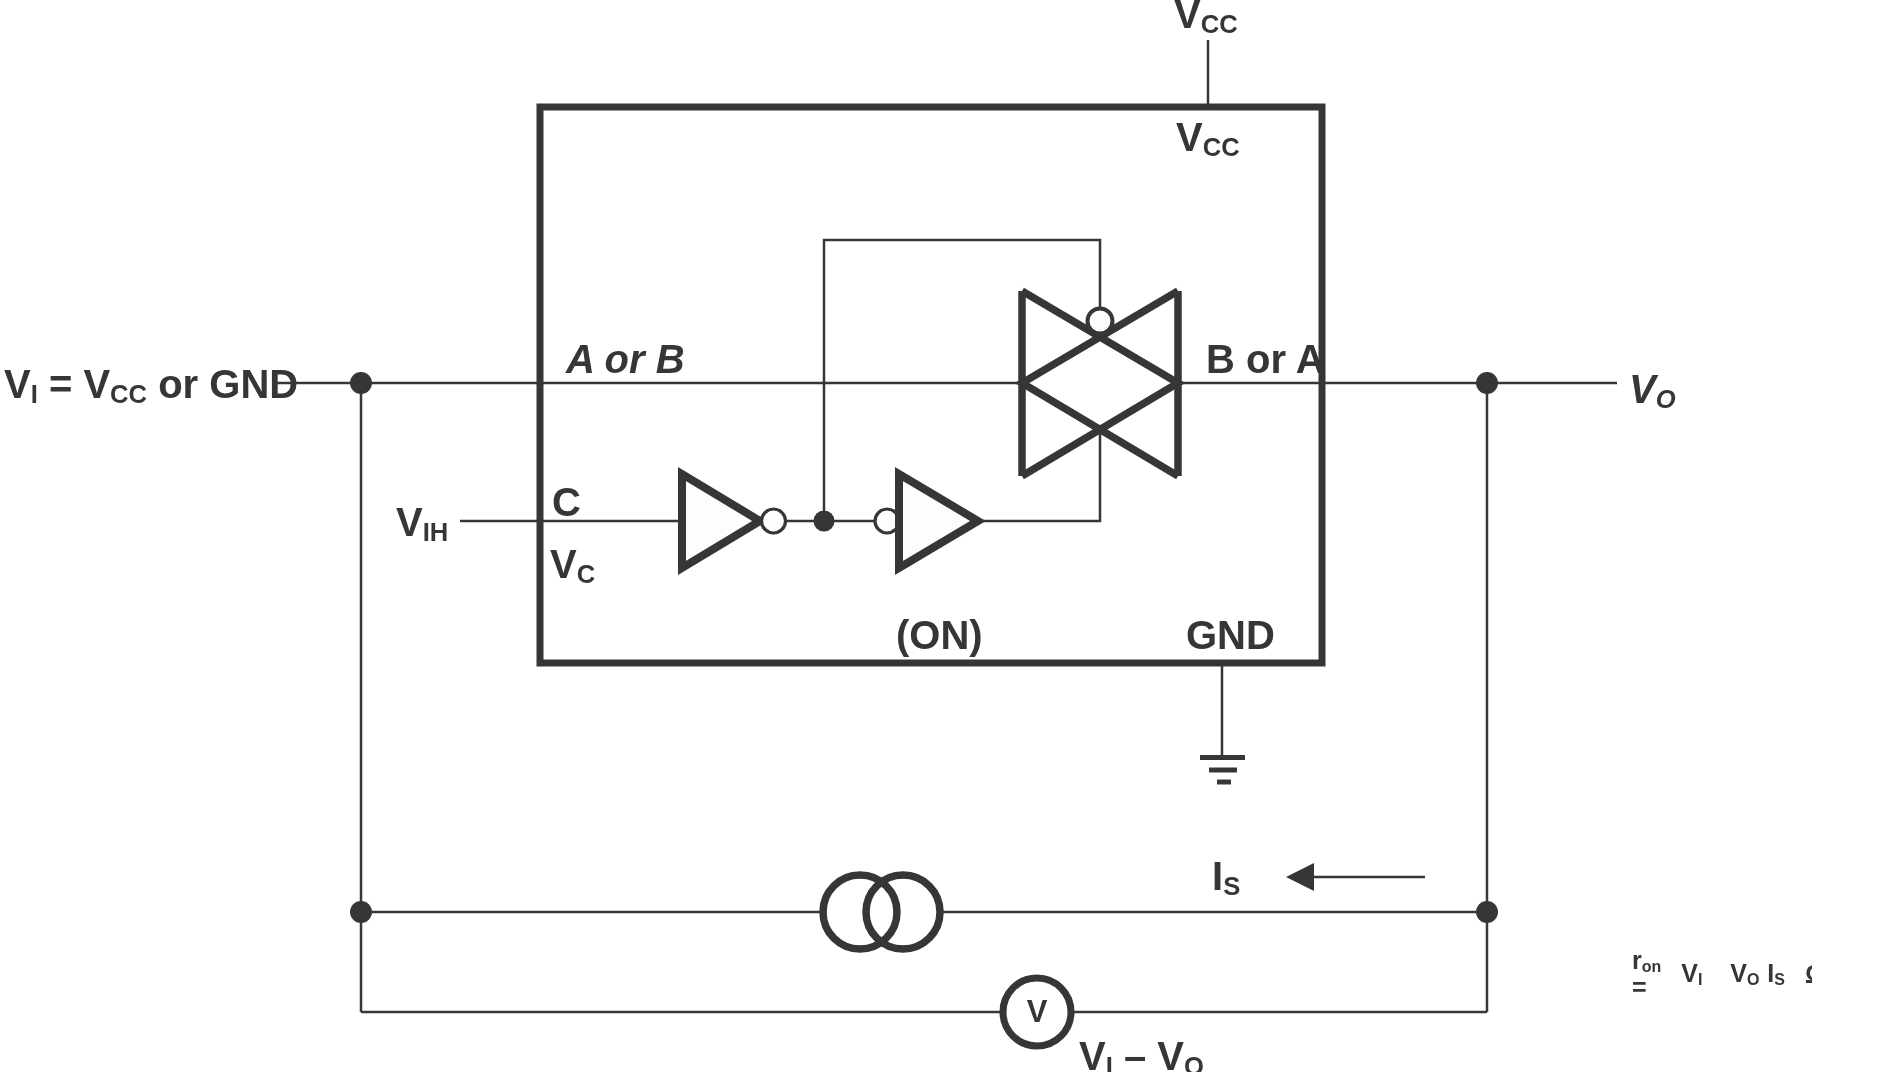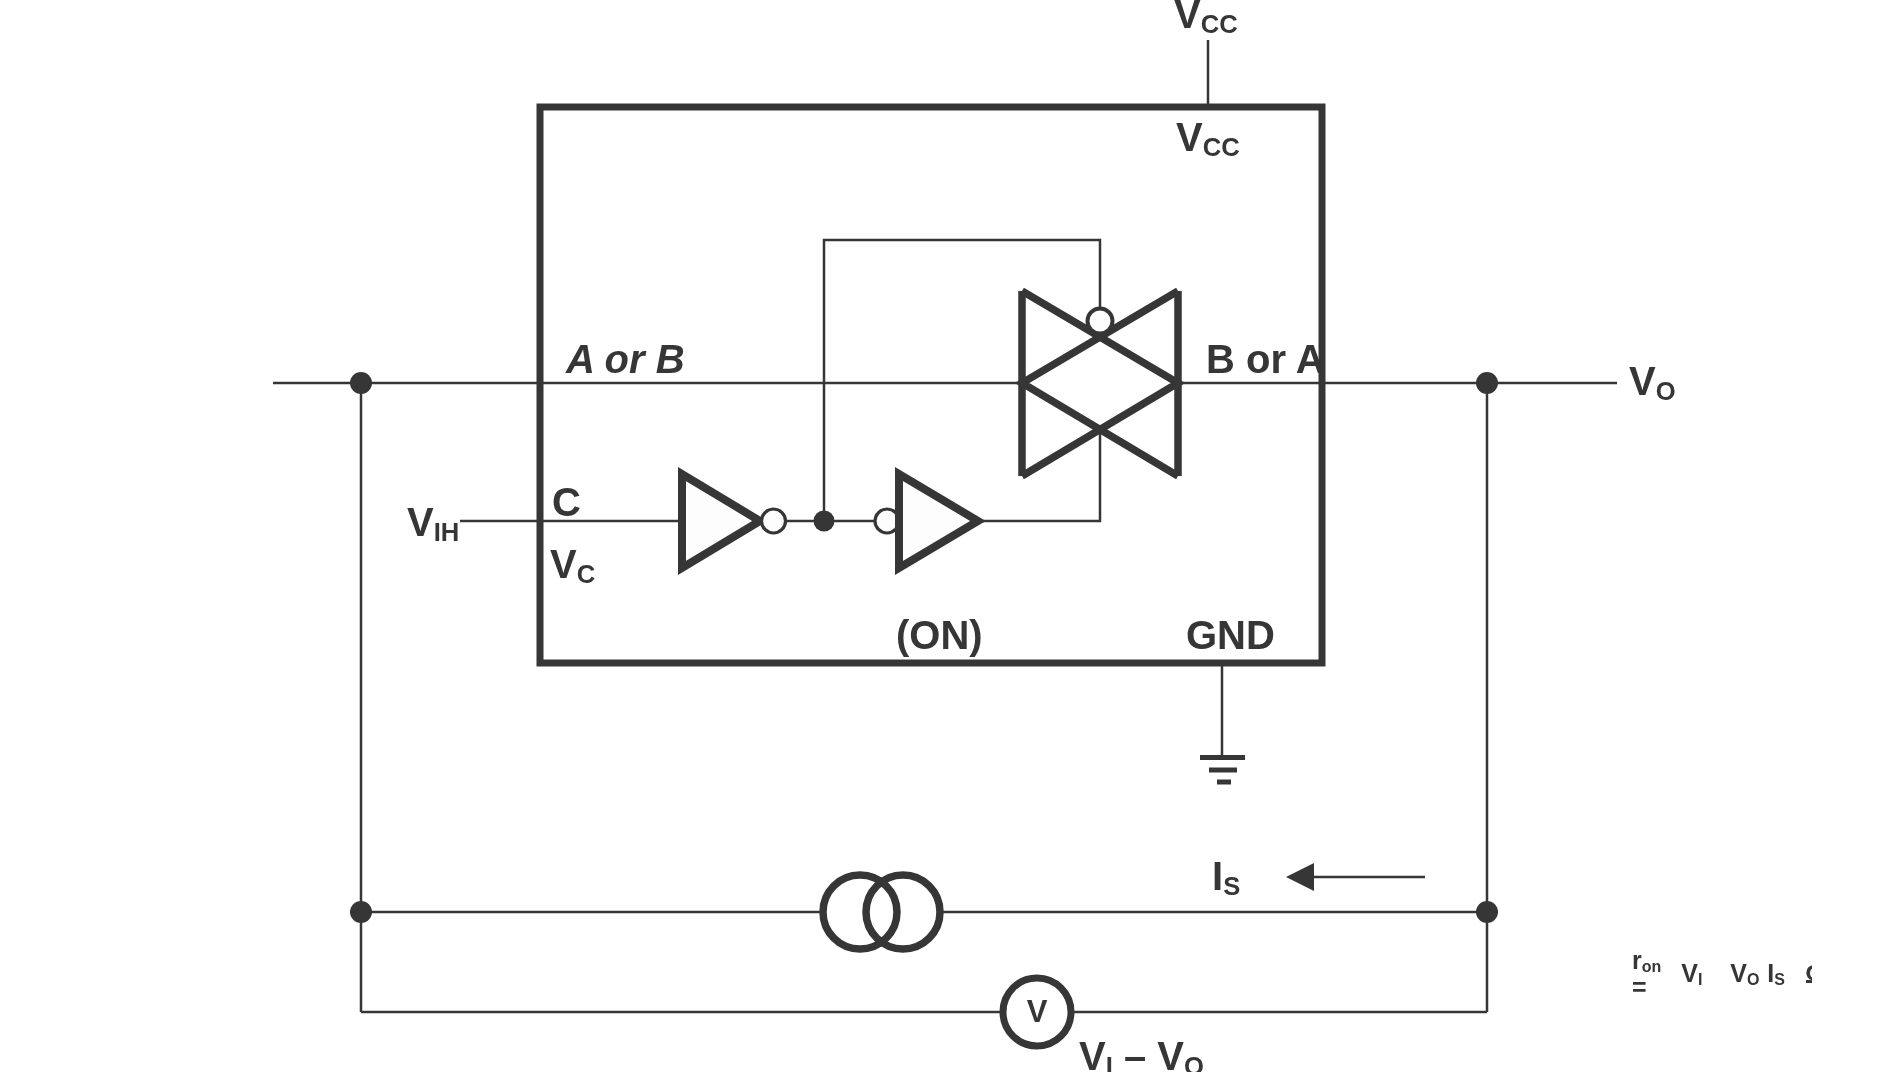--- a/index.html
+++ b/index.html
@@ -102,24 +102,25 @@
 
     <circle class="dot" cx="361" cy="383" r="11"></circle>
     <circle class="dot" cx="1487" cy="383" r="11"></circle>
     <circle class="dot" cx="361" cy="912" r="11"></circle>
     <circle class="dot" cx="1487" cy="912" r="11"></circle>
     <circle class="dot" cx="824" cy="521" r="10.5"></circle>
   </svg>
 
   <div class="lbl" style="left:1174px; top:-6px;"><span>V</span><span class="sub">CC</span></div>
   <div class="lbl" style="left:1176px; top:117px;"><span>V</span><span class="sub">CC</span></div>
+  <div class="lbl" style="left:4px;    top:364px;"><span>V</span><span class="sub">I</span><span> = V</span><span class="sub">CC</span><span> or GND</span></div>
   <div class="lbl" style="left:566px;  top:339px;font-style:italic;"><span>A or B</span></div>
   <div class="lbl" style="left:1206px; top:339px;"><span>B or A</span></div>
-  <div class="lbl" style="left:1629px; top:361px;"><span>V</span><span class="sub">O</span></div>
-  <div class="lbl" style="left:407px;  top:502px;"><span>V</span><span class="sub">IH</span></div>
+  <div class="lbl" style="left:1629px; top:369px;font-style:italic;"><span>V</span><span class="sub">O</span></div>
+  <div class="lbl" style="left:396px;  top:502px;"><span>V</span><span class="sub">IH</span></div>
   <div class="lbl" style="left:552px;  top:482px;"><span>C</span></div>
   <div class="lbl" style="left:550px;  top:529px;margin-top:15px;"><span>V</span><span class="sub">C</span></div>
   <div class="lbl" style="left:868px;  top:615px;margin-left:28px;"><span>(ON)</span></div>
   <div class="lbl" style="left:1186px; top:615px;"><span>GND</span></div>
   <div class="lbl" style="left:1212px; top:856px;"><span>I</span><span class="sub">S</span></div>
   <div class="lbl" style="left:1079px; top:1036px;"><span>V</span><span class="sub">I</span><span> – V</span><span class="sub">O</span></div>
 
   <div class="meter-v"><span>V</span></div>
 
   <div class="formula">

